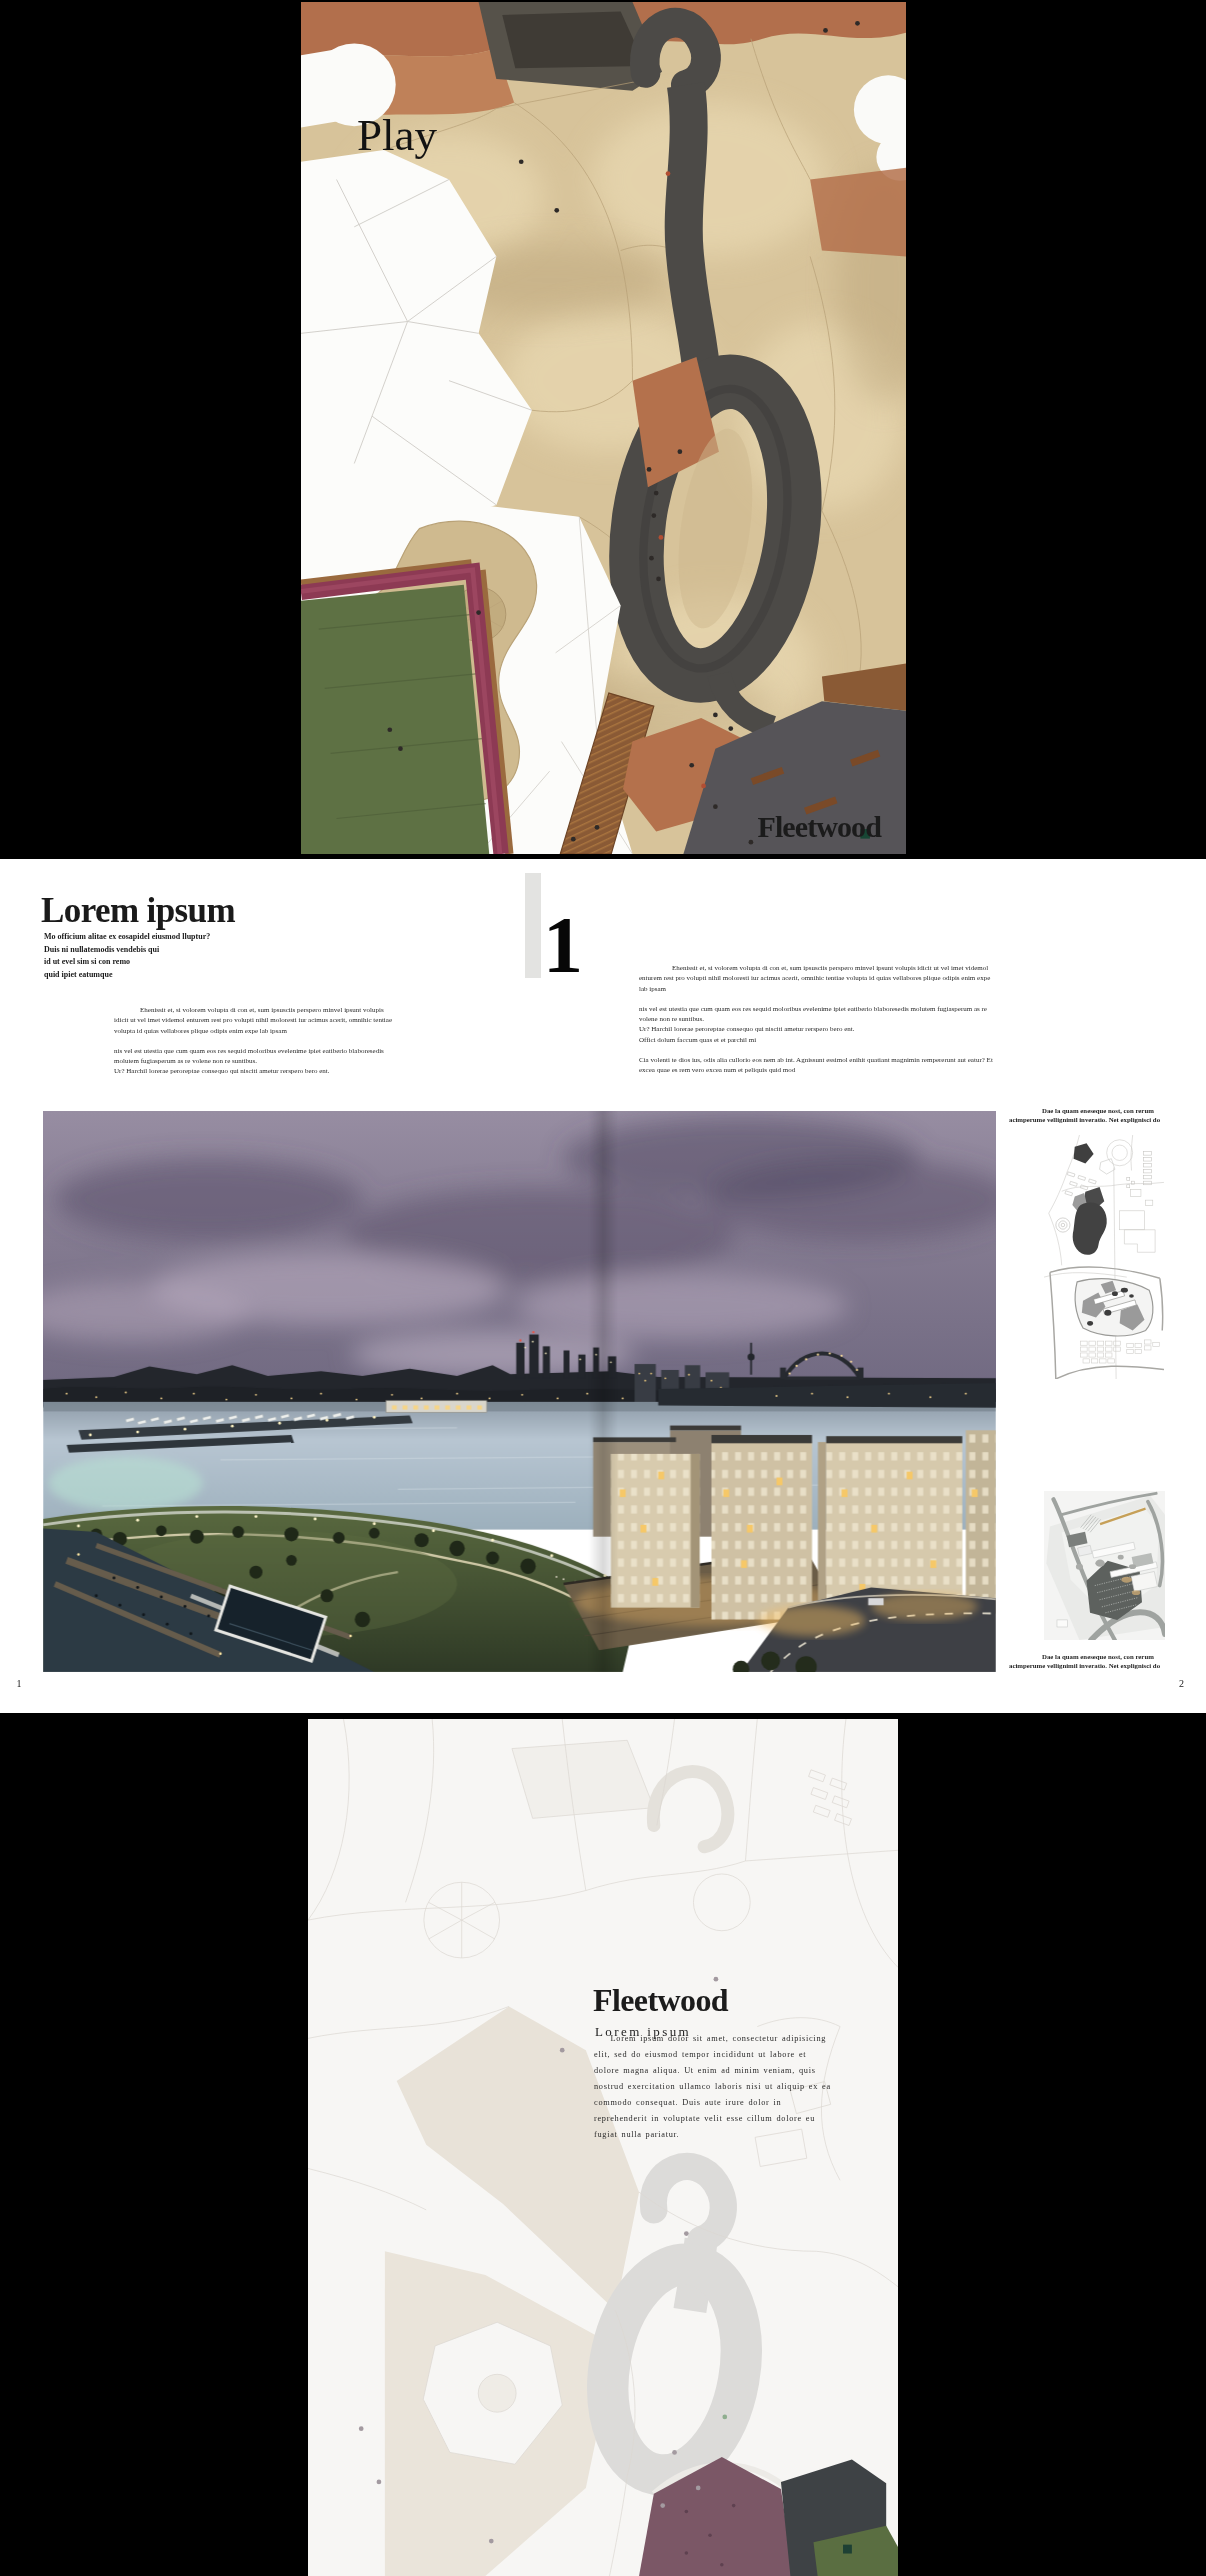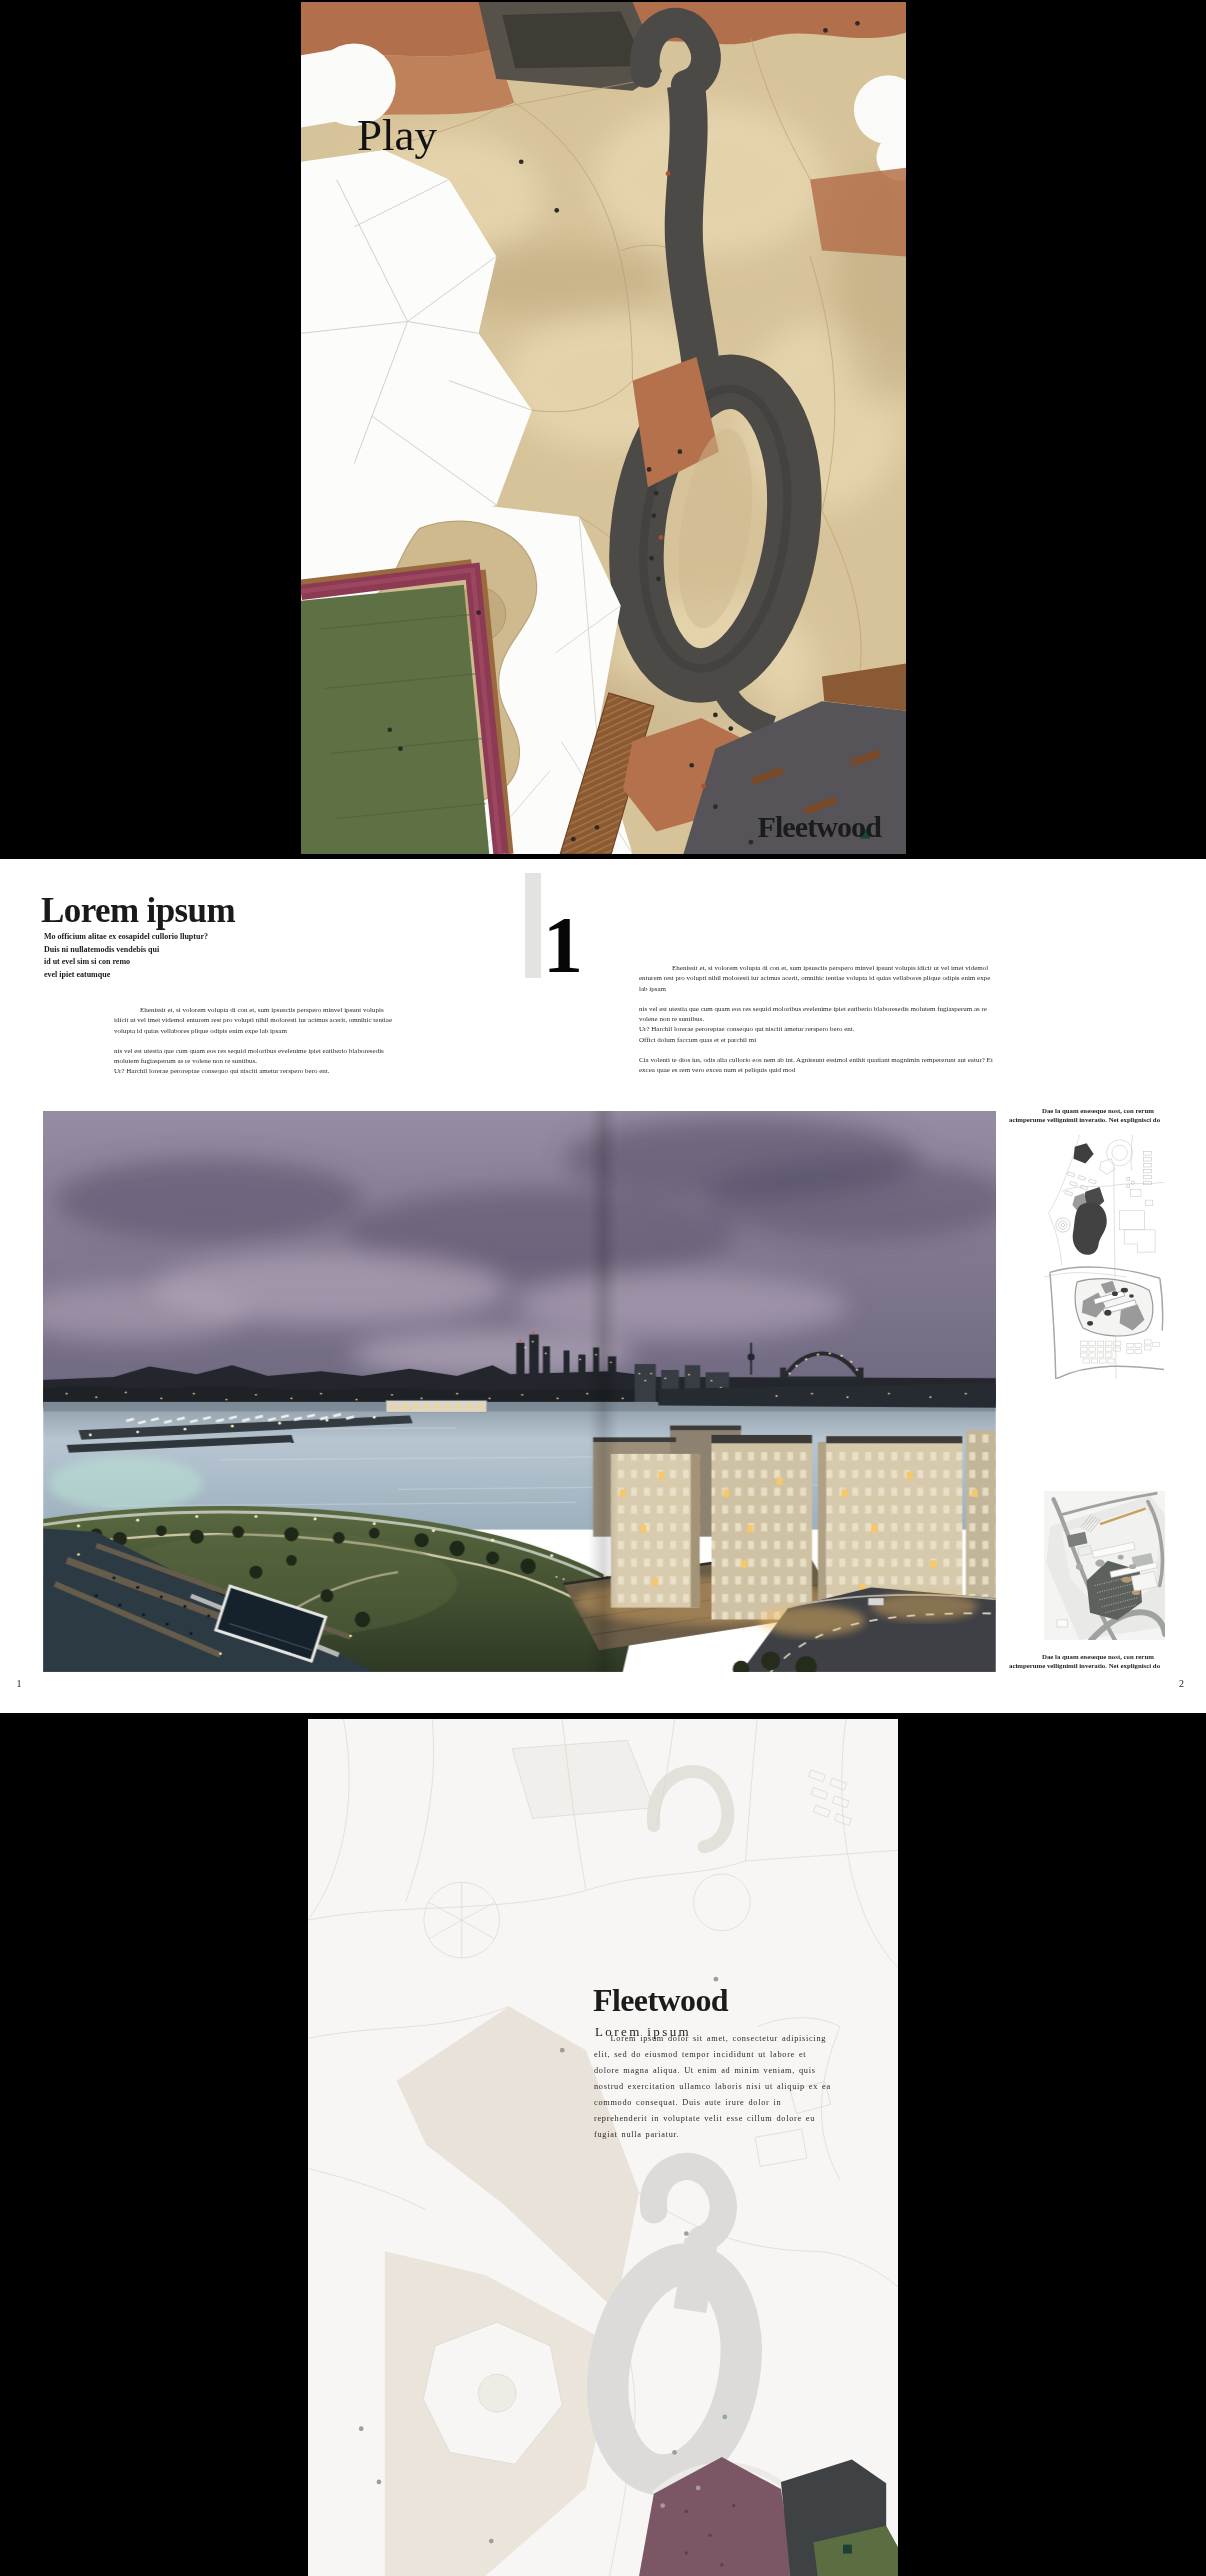--- a/index.html
+++ b/index.html
@@ -195,24 +195,24 @@
         </g>
       <ellipse cx="700" cy="890" rx="58" ry="170" fill="#cdb88e" opacity="0.5" transform="rotate(8 700 890)"></ellipse>
     </svg>
     <h1 class="abs cover-title" style="margin:0">Play</h1>
     <div class="abs cover-brand">Fleetwood</div>
   </section>
 
   <section class="page spread">
     <h2 class="abs spread-heading" style="margin:0">Lorem ipsum</h2>
     <div class="abs standfirst">
-      <div>Mo officium alitae ex eosapidel cullorio lluptur?</div>
+      <div>Mo officium alitae ex eosapidel eiusmod lluptur?</div>
       <div>Duis ni nullatemodis vendebis qui</div>
       <div>id ut evel sim si con remo</div>
-      <div>evel ipiet eatumque</div>
+      <div>quid ipiet eatumque</div>
     </div>
 
     <div class="abs bodycol col-left">
       <div class="ind1">Ehenissit et, si volorem volupta di con et, sum ipsusciis perspero minvel ipsunt volupis idicit ut vel imet videmol enturem rest pro volupti nihil moloresti iur acimus acerit, omnihic tentiae volupta id quias vellabores plique odipis enim expe lab ipsam</div>
       <div class="pgap"></div>
       <div>nis vel est utestia que cum quam eos res sequid moloribus evelenime ipiet eatiberio blaboresedis molutem fugiasperum as re volene non re suntibus.</div>
       <div>Ur? Harchil lorerae peroreptae consequo qui nisciti ametur rerspero bero ent.</div>
     </div>
 
     <div class="abs chapter-bar"></div>

